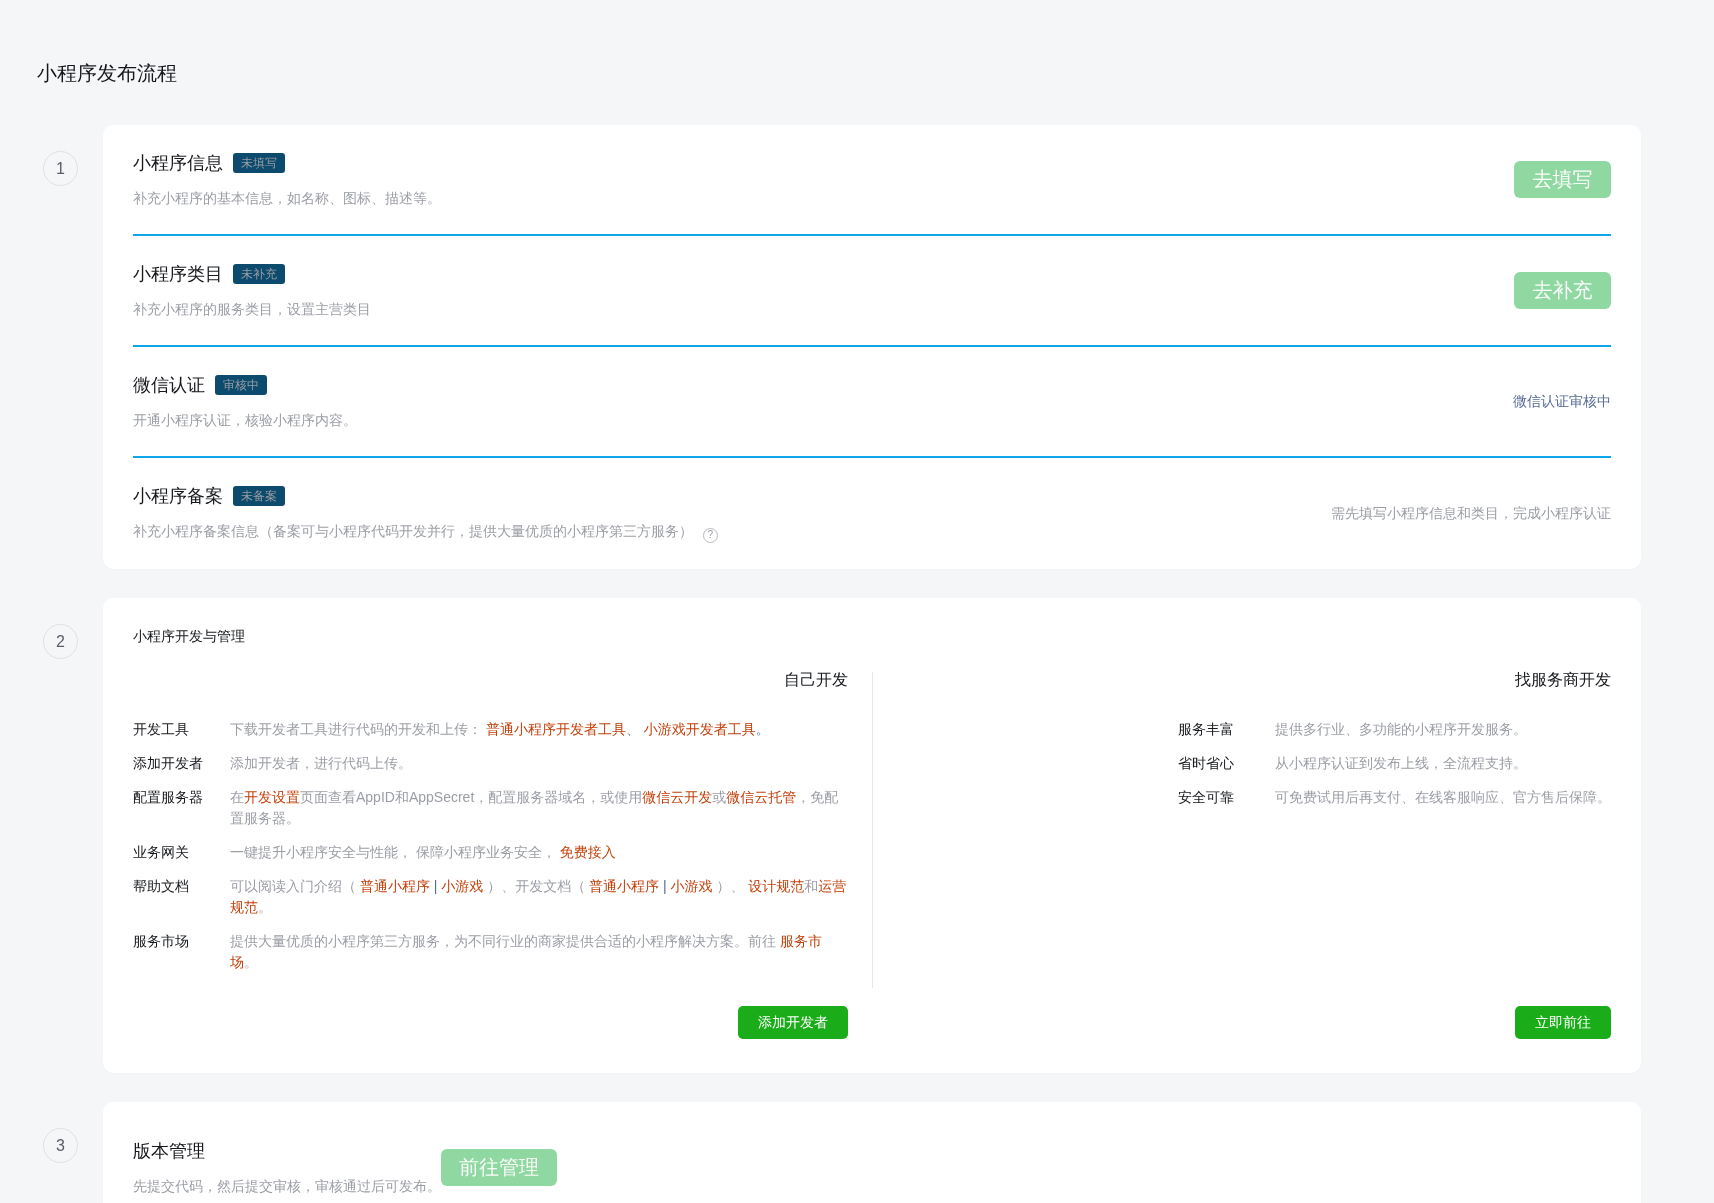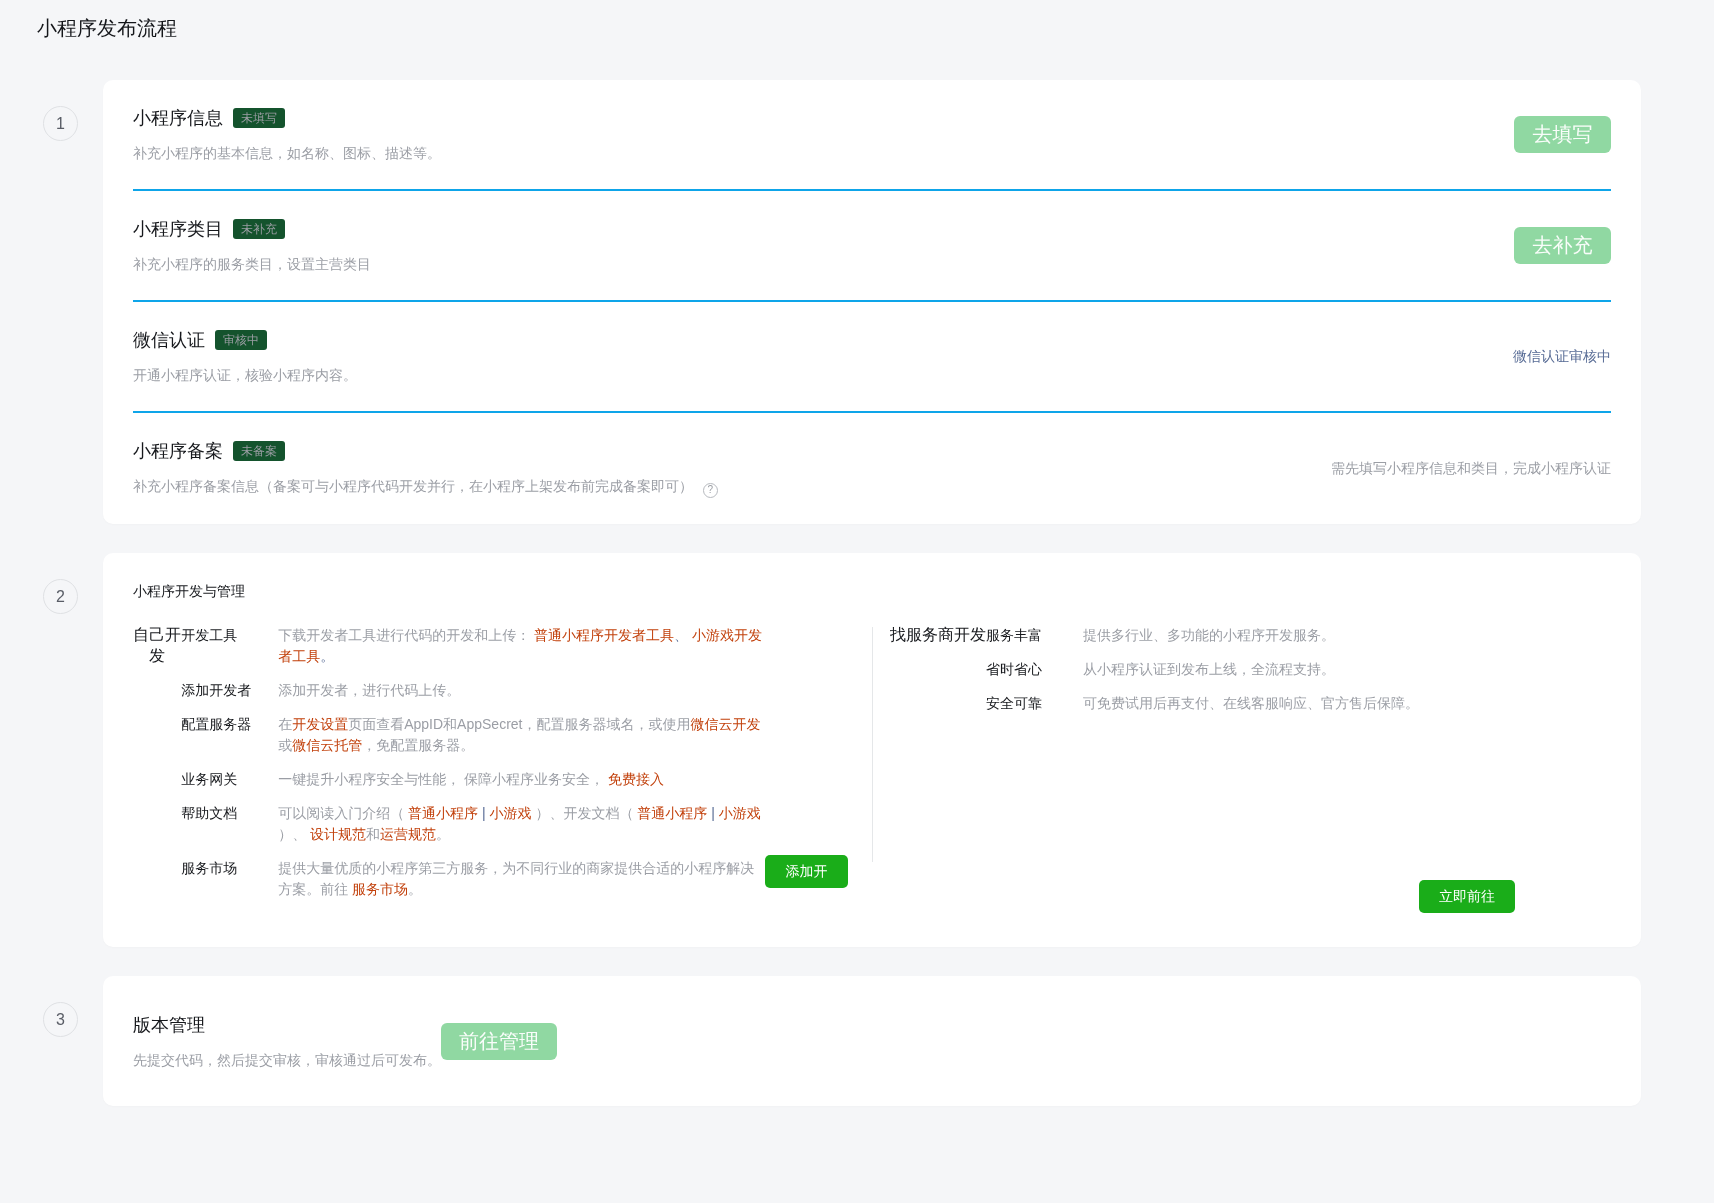--- a/index.html
+++ b/index.html
@@ -5,21 +5,21 @@
   * { margin:0; padding:0; box-sizing:border-box; }
   html,body { width:1714px; min-height:1203px; }
   body {
     background:#f5f6f8;
     font-family:"Liberation Sans","DejaVu Sans",sans-serif;
     color:#181818;
     padding-bottom:13px;
   }
   .page-title {
     font-size:20px; font-weight:500; color:#14161a;
-    padding:14px 4px 0 37px; line-height:28px;
+    padding:14px 4px 0 37px; line-height:28px;margin-top:45px;
   }
   .steps { margin-top:38px; }
   .step { display:flex; padding-right:73px; margin-bottom:29px; }
   .step-indicator { width:103px; flex:none; padding-left:43px; }
   .step-circle {
     width:35px; height:35px; border-radius:50%;
     border:1px solid #dfe1e4; color:#595d66; font-size:16px;
     display:flex; align-items:center; justify-content:center;
     margin-top:26px; background:transparent;
   }
@@ -29,21 +29,21 @@
   .card-rows { padding:0 30px; }
   .info-row {
     display:flex; align-items:center; justify-content:space-between;
     min-height:111px; border-bottom:2px solid #0ea5e9;
   }
   .info-row:last-child { border-bottom:none; }
   .row-title-line { display:flex; align-items:center; }
   .row-title { font-size:18px; font-weight:500; color:#16181c; }
   .badge {
     margin-left:10px; font-size:12px; color:#9a9da3;
-    background:#14532d; padding:3px 8px; border-radius:3px; line-height:14px;
+    background:#0c4a6e; padding:3px 8px; border-radius:3px; line-height:14px;
   }
   .row-desc { margin-top:13px; font-size:14px; color:#9b9ea5; line-height:20px; }
   .help-icon {
     display:inline-flex; align-items:center; justify-content:center;
     width:15px; height:15px; border:1px solid #b7babf; border-radius:50%;
     font-size:10px; color:#9a9da3; margin-left:6px; vertical-align:-2px; cursor:pointer;
   }
   .btn-soft {
     min-width:97px; height:37px; border:none; border-radius:6px;
     background:#90d8a2; color:rgba(255,255,255,0.95);
@@ -51,21 +51,21 @@
     font-family:inherit;
   }
   .row-link { color:#576b95; font-size:14px; cursor:pointer; text-decoration:none; }
   .row-note { color:#9b9ea5; font-size:14px; }
 
   
   .card2 { padding:30px 30px 34px; }
   .card2-title { font-size:14px; font-weight:500; color:#16181c; }
   .columns { display:flex; position:relative; margin-top:24px; }
   .col-divider { position:absolute; left:50%; top:2px; bottom:51px; width:1px; background:#e5e7e9; }
-  .col { width:50%; display:flex; flex-direction:row; }
+  .col { width:50%; display:flex; flex-direction:column;align-items:flex-end; }
   .col-left { padding-right:24px; }
   .col-right { padding-left:18px; }
   .col-header { text-align:center; font-size:16px; font-weight:500; color:#16181c; margin-bottom:28px; }
   .defrow { display:flex; margin-bottom:13px; font-size:14px; line-height:21px; }
   .defterm { width:97px; flex:none; font-weight:500; color:#17191d; }
   .defdesc { flex:1; color:#9b9ea5; }
   .seg-link { color:#c2410c; cursor:pointer; }
   .seg-blue { color:#576b95; }
   .col-actions { margin-top:auto; padding-top:20px; text-align:center; }
   .btn-primary {
@@ -123,21 +123,21 @@
         <a class="row-link">微信认证审核中</a>
       </div>
 
       <div class="info-row">
         <div class="row-main">
           <div class="row-title-line">
             <span class="row-title">小程序备案</span>
             <span class="badge">未备案</span>
           </div>
           <div class="row-desc">
-            <span>补充小程序备案信息（备案可与小程序代码开发并行，在小程序上架发布前完成备案即可）</span>
+            <span>补充小程序备案信息（备案可与小程序代码开发并行，提供大量优质的小程序第三方服务）</span>
             <span class="help-icon">?</span>
           </div>
         </div>
         <span class="row-note">需先填写小程序信息和类目，完成小程序认证</span>
       </div>
 
     </div>
   </div>
 
   <div class="step">

